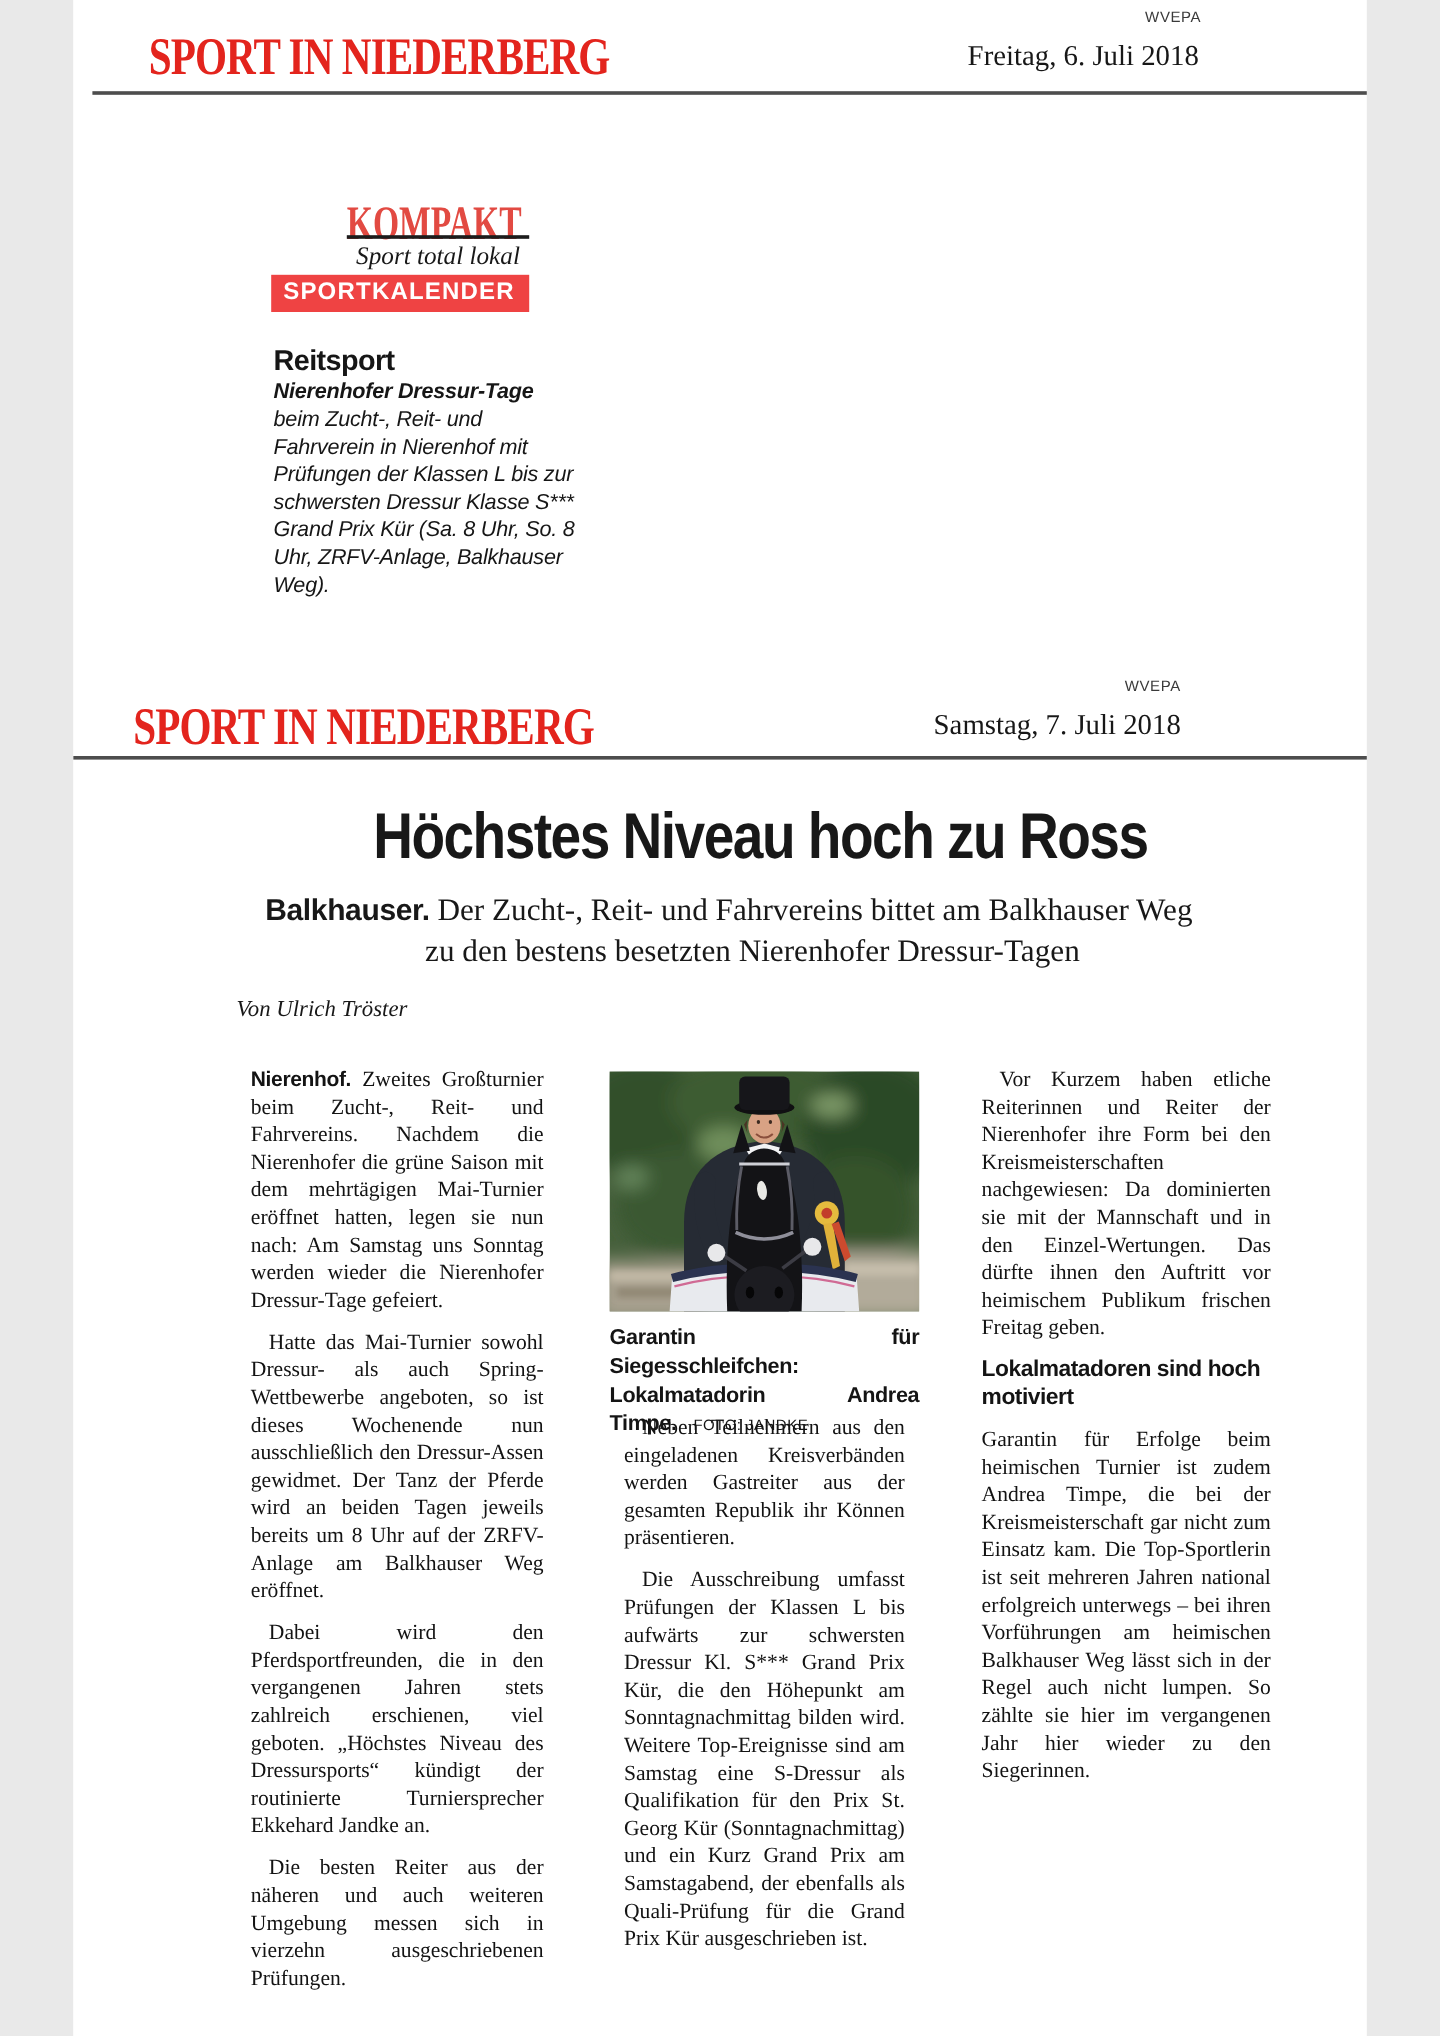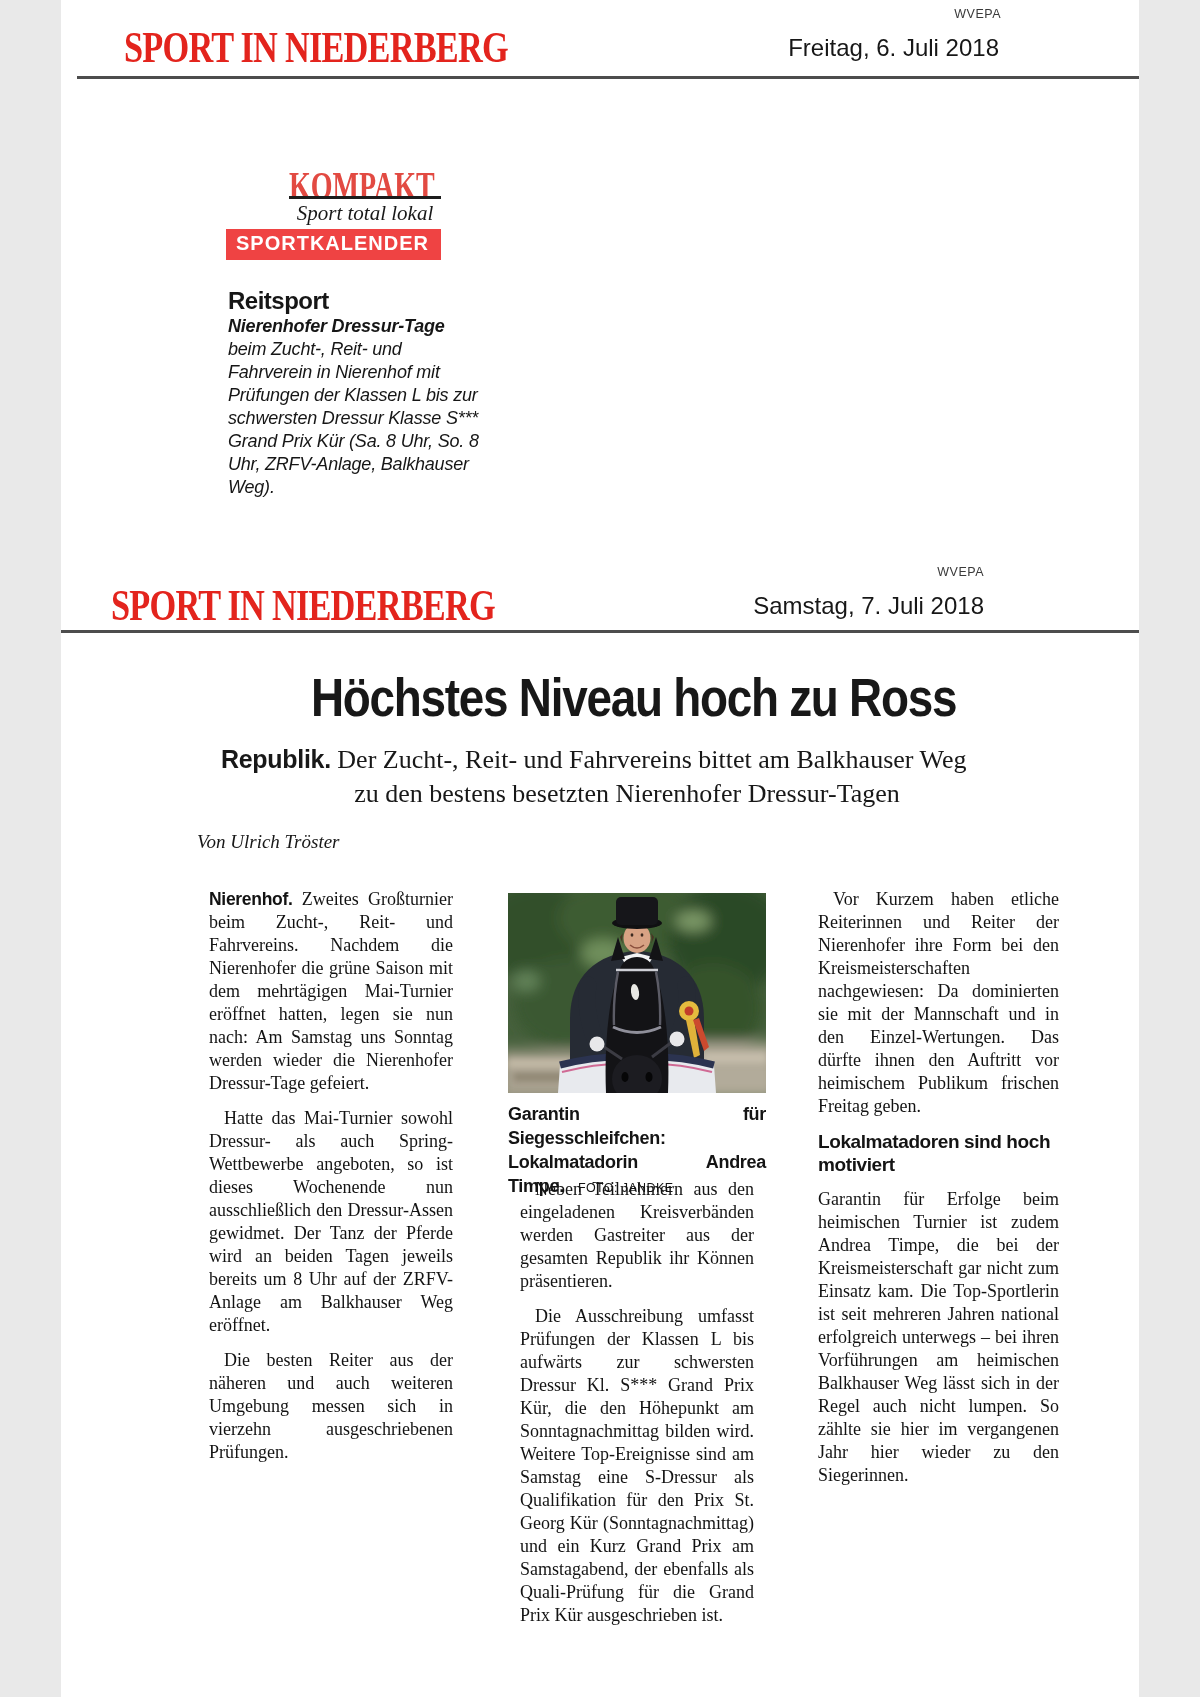--- a/index.html
+++ b/index.html
@@ -15,21 +15,21 @@
     background:#ffffff;overflow:hidden;color:var(--ink);
   }
   .abs{position:absolute;}
   
   .agency{font-family:"Liberation Sans",sans-serif;font-size:12.5px;color:#3a3a3a;letter-spacing:.5px;}
   .masthead{
     font-family:"Liberation Serif",serif;font-weight:bold;color:var(--masthead_red);
     font-size:44px;white-space:nowrap;
   }
   .masthead .squeeze{display:inline-block;transform:scaleX(.78);transform-origin:left center;letter-spacing:-1px;}
-  .dateline{font-family:Liberation Sans, sans-serif;font-size:24px;color:#171717;white-space:nowrap;}
+  .dateline{font-family:Liberation Serif, serif;font-size:24px;color:#171717;white-space:nowrap;}
   .rule{background:#4d4d4d;height:3px;}
   
   .kompakt{
     font-family:"Liberation Serif",serif;font-weight:bold;color:var(--kompakt_red);
     font-size:40px;white-space:nowrap;
   }
   .kompakt .squeeze{display:inline-block;transform:scaleX(.70);transform-origin:left center;letter-spacing:0px;}
   .kompakt-rule{background:#1c1c1c;height:3px;}
   .tagline{font-family:"Liberation Serif",serif;font-style:italic;font-size:21px;color:#181818;text-align:center;}
   .badge{
@@ -97,29 +97,30 @@
   </div>
 
   <div class="abs agency" style="top:565px;right:155px;">WVEPA</div>
   <div class="abs masthead" style="top:580px;left:50px;"><span class="squeeze">SPORT IN NIEDERBERG</span></div>
   <div class="abs dateline" style="top:592px;right:155px;">Samstag, 7. Juli 2018</div>
   <div class="abs rule" style="top:630px;left:0;width:1163px;"></div>
 
   <div class="abs headline" style="top:666px;left:136px;width:874px;"><span class="squeeze">Höchstes Niveau hoch zu Ross</span></div>
 
   <div class="abs deck" style="top:742px;left:160px;width:812px;">
-    <div><span class="kicker">Republik.</span><span> Der Zucht-, Reit- und Fahrvereins bittet am Balkhauser Weg</span></div>
+    <div><span class="kicker">Balkhauser.</span><span> Der Zucht-, Reit- und Fahrvereins bittet am Balkhauser Weg</span></div>
     <div class="deck-line2">zu den bestens besetzten Nierenhofer Dressur-Tagen</div>
   </div>
 
   <div class="abs byline" style="top:831px;left:136px;">Von Ulrich Tröster</div>
 
   <div class="abs col" style="top:876px;left:136px;width:268px;">
     <p><span class="lead">Nierenhof.</span><span> Zweites Großturnier beim Zucht-, Reit- und Fahrvereins. Nachdem die Nierenhofer die grüne Saison mit dem mehrtägigen Mai-Turnier eröffnet hatten, legen sie nun nach: Am Samstag uns Sonntag werden wieder die Nierenhofer Dressur-Tage gefeiert.</span></p>
     <p class="ind">Hatte das Mai-Turnier sowohl Dressur- als auch Spring-Wettbewerbe angeboten, so ist dieses Wochenende nun ausschließlich den Dressur-Assen gewidmet. Der Tanz der Pferde wird an beiden Tagen jeweils bereits um 8 Uhr auf der ZRFV-Anlage am Balkhauser Weg eröffnet.</p>
+    <p class="ind">Dabei wird den Pferdsportfreunden, die in den vergangenen Jahren stets zahlreich erschienen, viel geboten. „Höchstes Niveau des Dressursports“ kündigt der routinierte Turniersprecher Ekkehard Jandke an.</p>
     <p class="ind">Die besten Reiter aus der näheren und auch weiteren Umgebung messen sich  in vierzehn ausgeschriebenen Prüfungen.</p>
   </div>
 
   <div class="abs" style="top:893px;left:447px;">
     <svg class="photo" width="258" height="200" viewBox="0 0 258 200" role="img">
       <defs>
         <filter id="blur1" x="-30%" y="-30%" width="160%" height="160%">
             <feGaussianBlur stdDeviation="7"></feGaussianBlur>
           </filter>
         <filter id="blur2" x="-30%" y="-30%" width="160%" height="160%">

